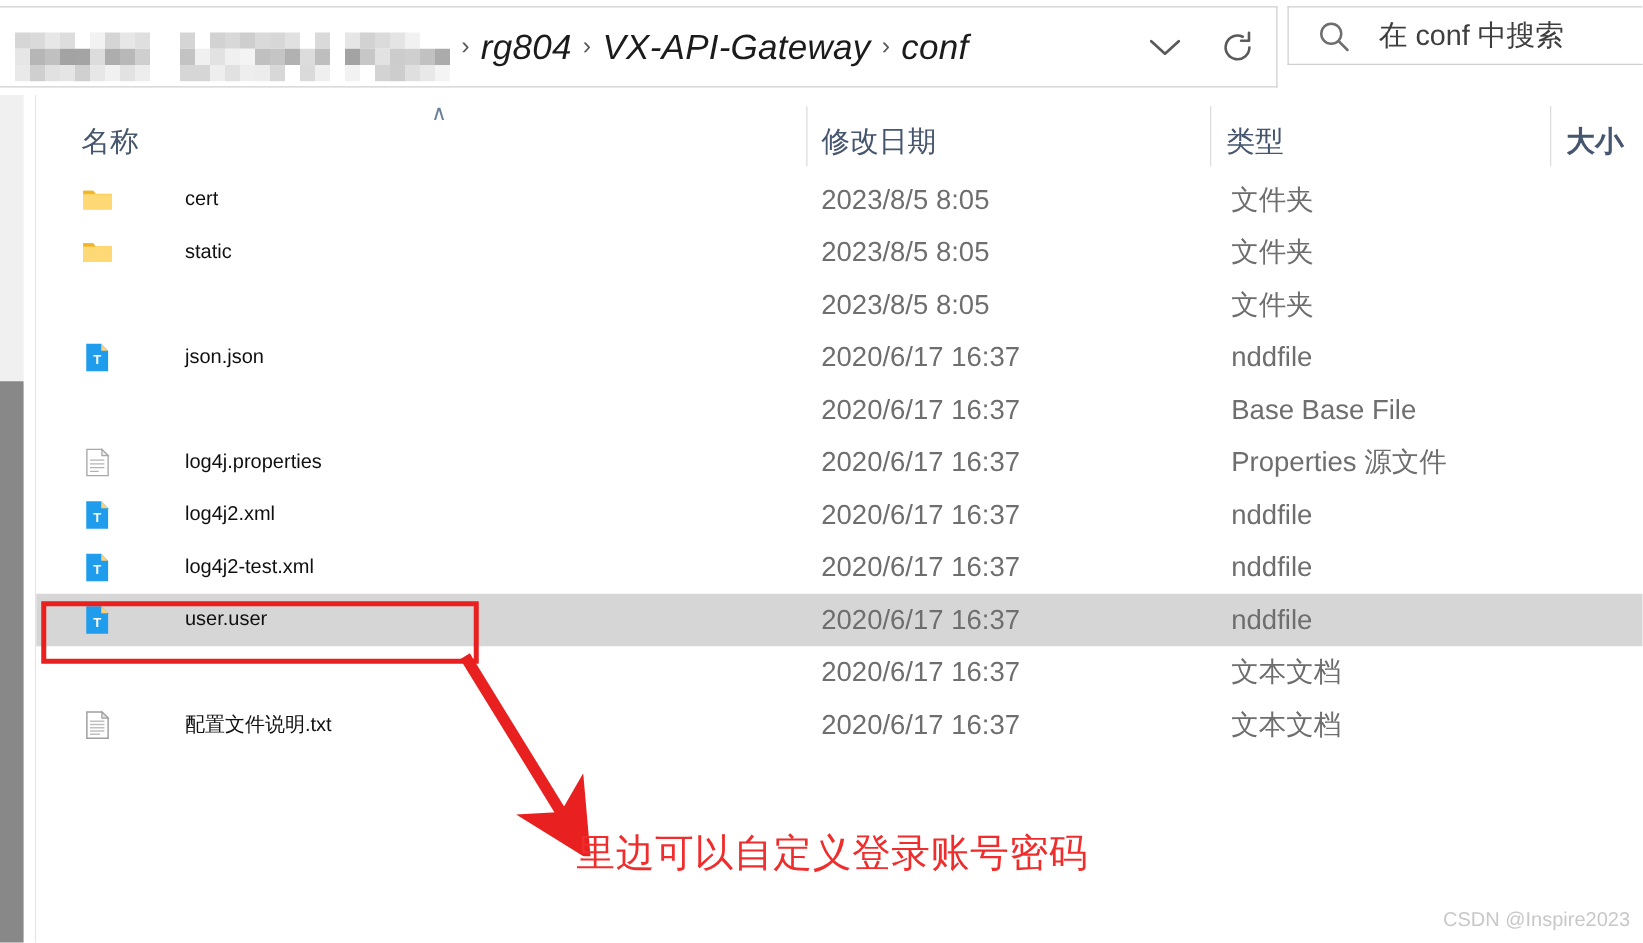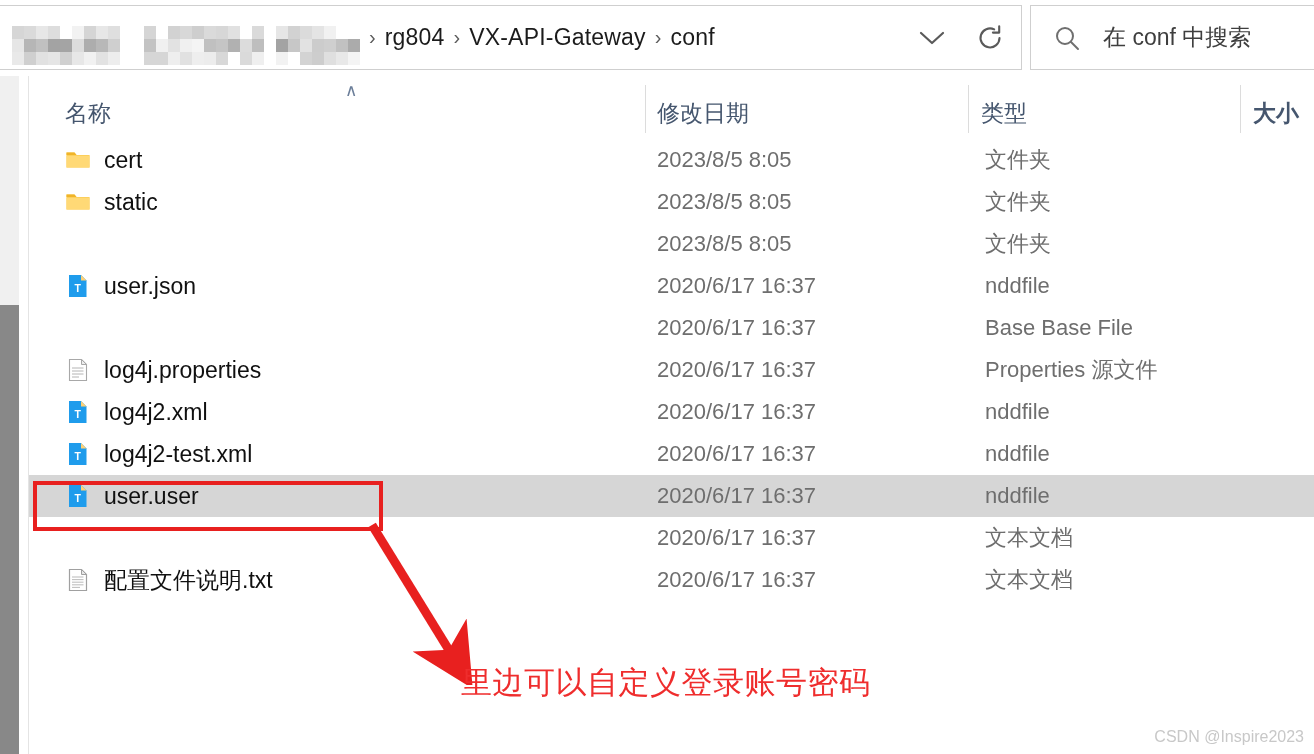--- a/index.html
+++ b/index.html
@@ -50,24 +50,25 @@
     width: 360px;
     height: 40px;
     margin-left: 0px;
     flex: none;
   }
   .mosaic i {
     position: absolute;
     display: block;
   }
   .crumb {
-    font-size: 23px;
+    font-size: 28px;
     color: #1b1b1b;
     white-space: nowrap;
     letter-spacing: 0.2px;
+    font-style: italic;
   }
   .crumb-sep {
     font-size: 20px;
     color: #5a5a5a;
     padding: 0 9px;
     line-height: 1;
     transform: translateY(-1px);
   }
   .chev-down {
     width: 54px;
@@ -82,21 +83,21 @@
     height: 100%;
     display: flex;
     align-items: center;
     justify-content: center;
     flex: none;
   }
   .searchbox {
     position: absolute;
     left: 1030px; top: 5px;
     width: 284px;
-    height: 65px;
+    height: 47px;
     border: 1px solid #cfcfcf;
     border-right: none;
     box-sizing: border-box;
     background: #ffffff;
     display: flex;
     align-items: center;
   }
   .search-ico {
     width: 72px;
     display: flex;
@@ -200,23 +201,24 @@
   .cell-name {
     position: absolute;
     left: 36px;
     top: 0;
     height: 42px;
     display: flex;
     align-items: center;
     gap: 13px;
   }
   .name-txt {
-    font-size: 23px;
+    font-size: 16px;
     color: #101010;
     white-space: nowrap;
+    margin-left: 44px;
   }
   .cell-date {
     position: absolute;
     left: 628px;
     top: 0;
     height: 42px;
     display: flex;
     align-items: center;
     font-size: 22px;
     color: #6e6e6e;
@@ -445,21 +447,21 @@
         <div class="cell-date">2023/8/5 8:05</div>
         <div class="cell-type">文件夹</div>
       </div>
       <div class="row">
         <div class="cell-name">
           <span class="ico"><svg width="26" height="26" viewBox="0 0 26 26">
               <path d="M4 2 h12 l5.5 5.5 v16.5 h-17.5 z" fill="#1f9cec"></path>
               <path d="M16 2 l5.5 5.5 h-5.5 z" fill="#ffd176"></path>
               <text x="9.5" y="18.5" font-family="Liberation Sans, sans-serif" font-size="10.5" font-weight="bold" fill="#ffffff">T</text>
             </svg></span>
-          <span class="name-txt">user.json</span>
+          <span class="name-txt">json.json</span>
         </div>
         <div class="cell-date">2020/6/17 16:37</div>
         <div class="cell-type">nddfile</div>
       </div>
       <div class="row">
         <div class="cell-date">2020/6/17 16:37</div>
         <div class="cell-type">Base Base File</div>
       </div>
       <div class="row">
         <div class="cell-name">

